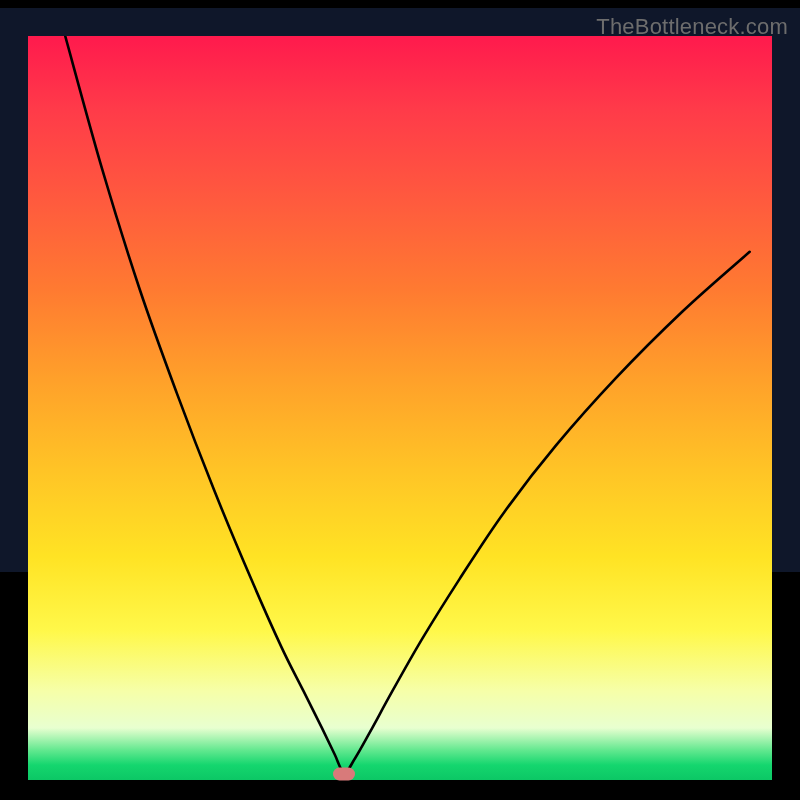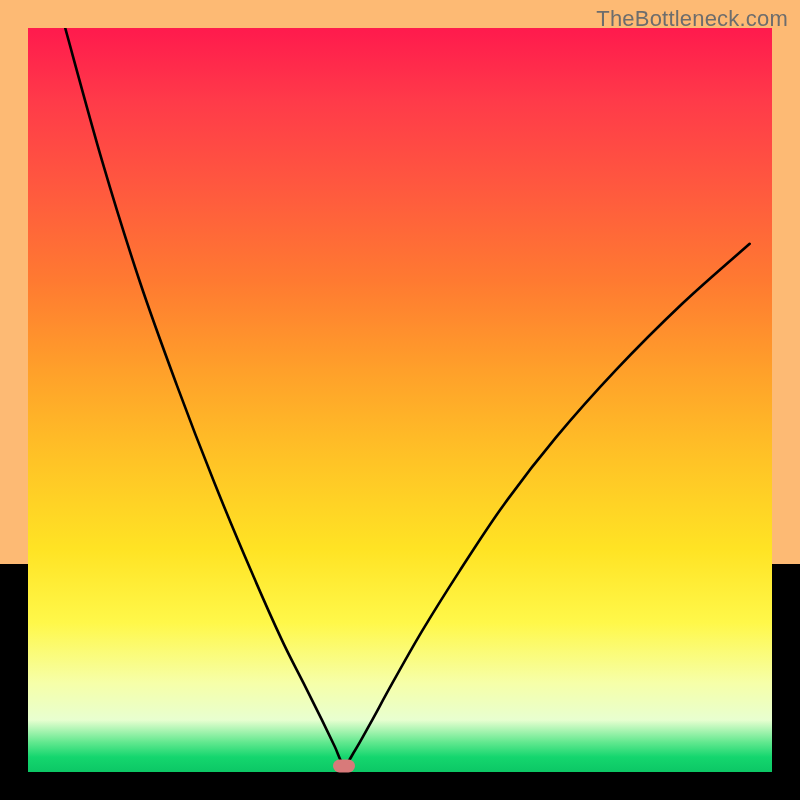--- a/index.html
+++ b/index.html
@@ -8,22 +8,23 @@
     width: 800px;
     height: 800px;
     overflow: hidden;
     font-family: Arial, Helvetica, sans-serif;
     background: #000;
   }
   .frame {
     position: relative;
     width: 800px;
     height: 564px;
-    background: #fdba74;
+    background: #0f172a;
     box-sizing: border-box;
+    margin-top: 8px;
   }
   .plot-area {
     position: absolute;
     left: 28px;
     top: 28px;
     width: 744px;
     height: 744px;
     
     background: linear-gradient(
       to bottom,

